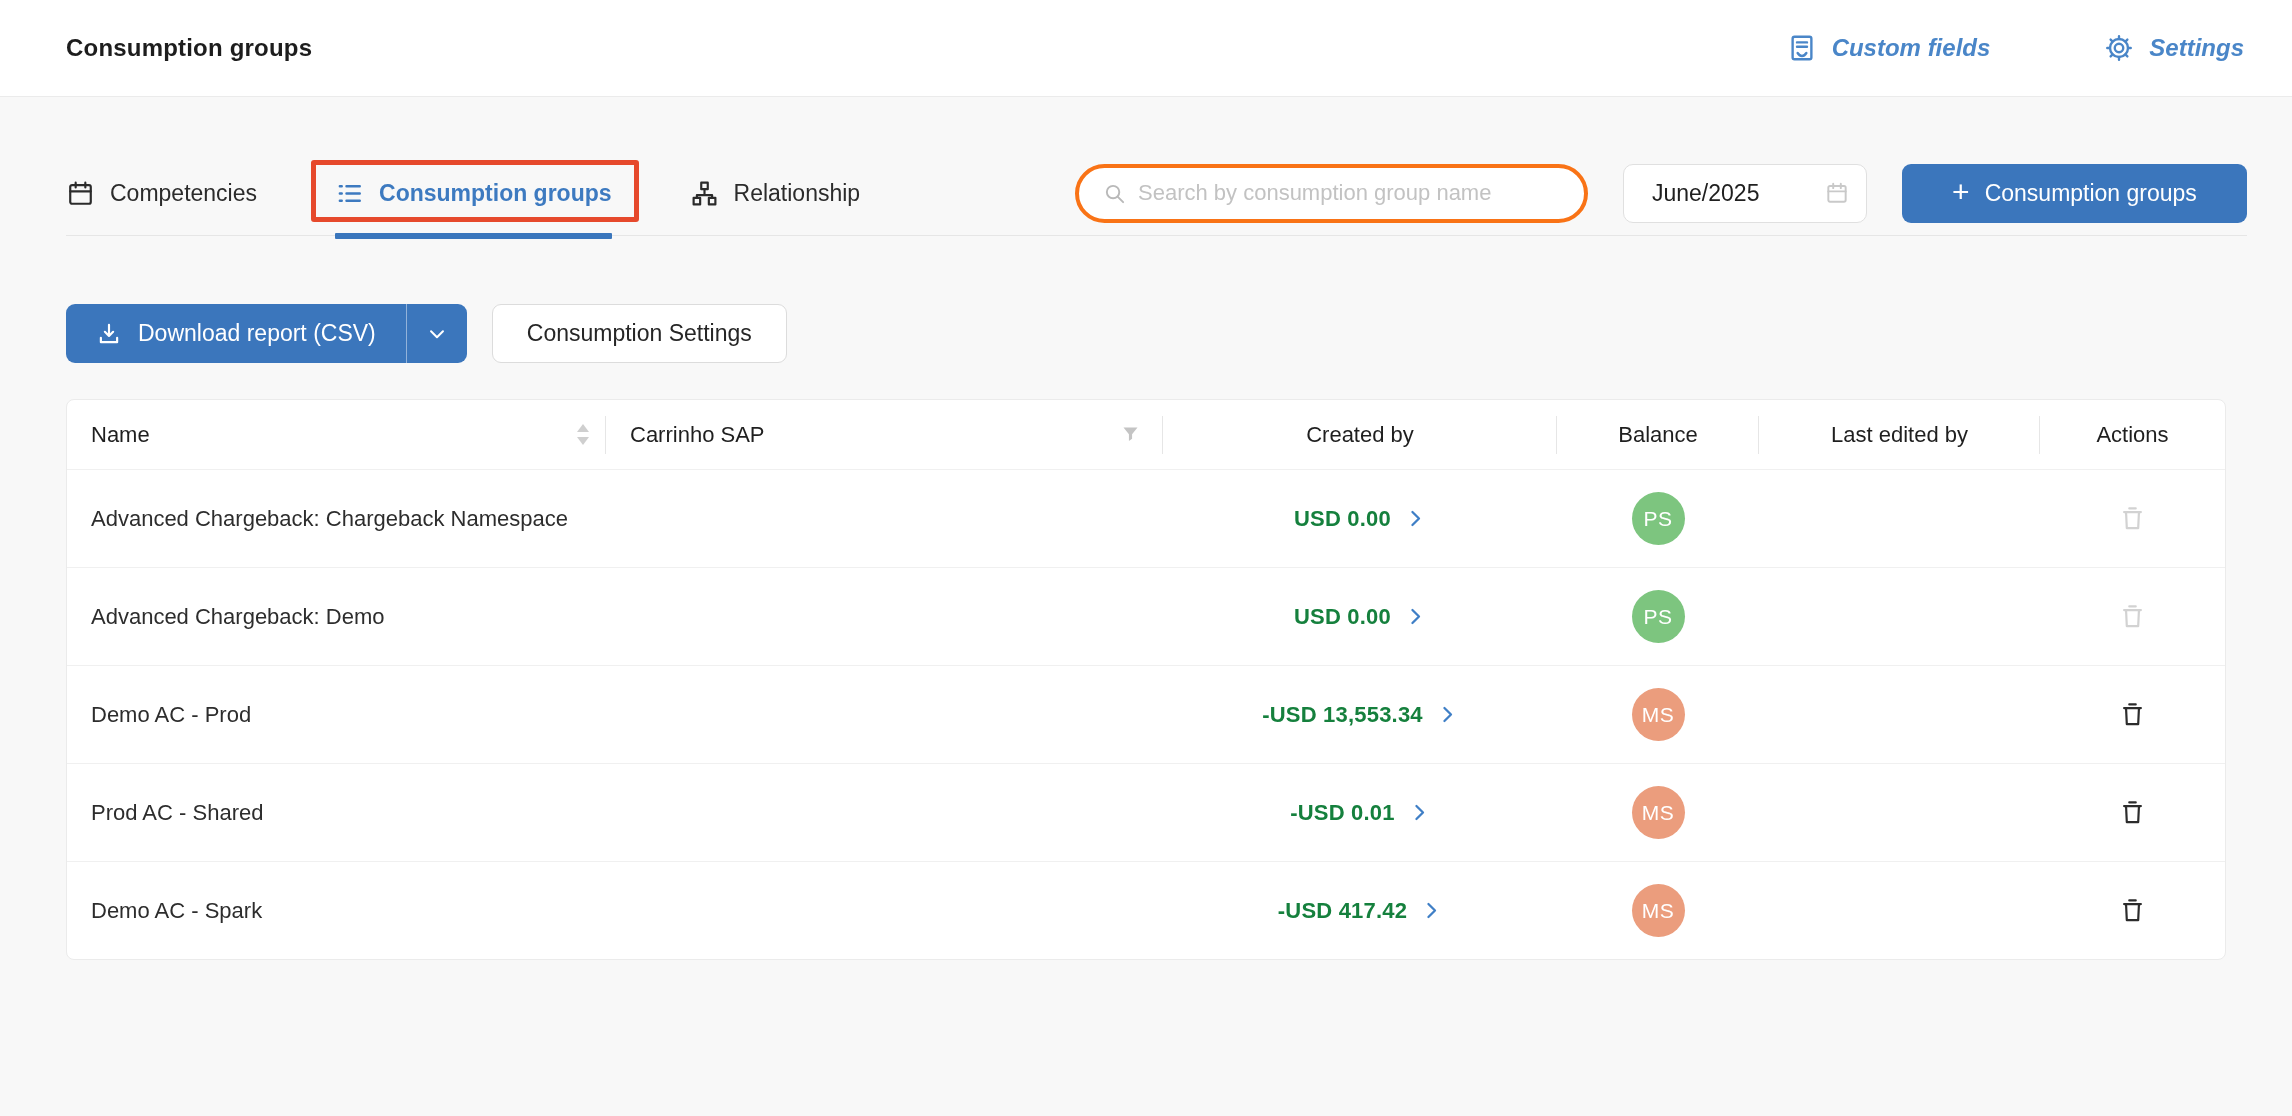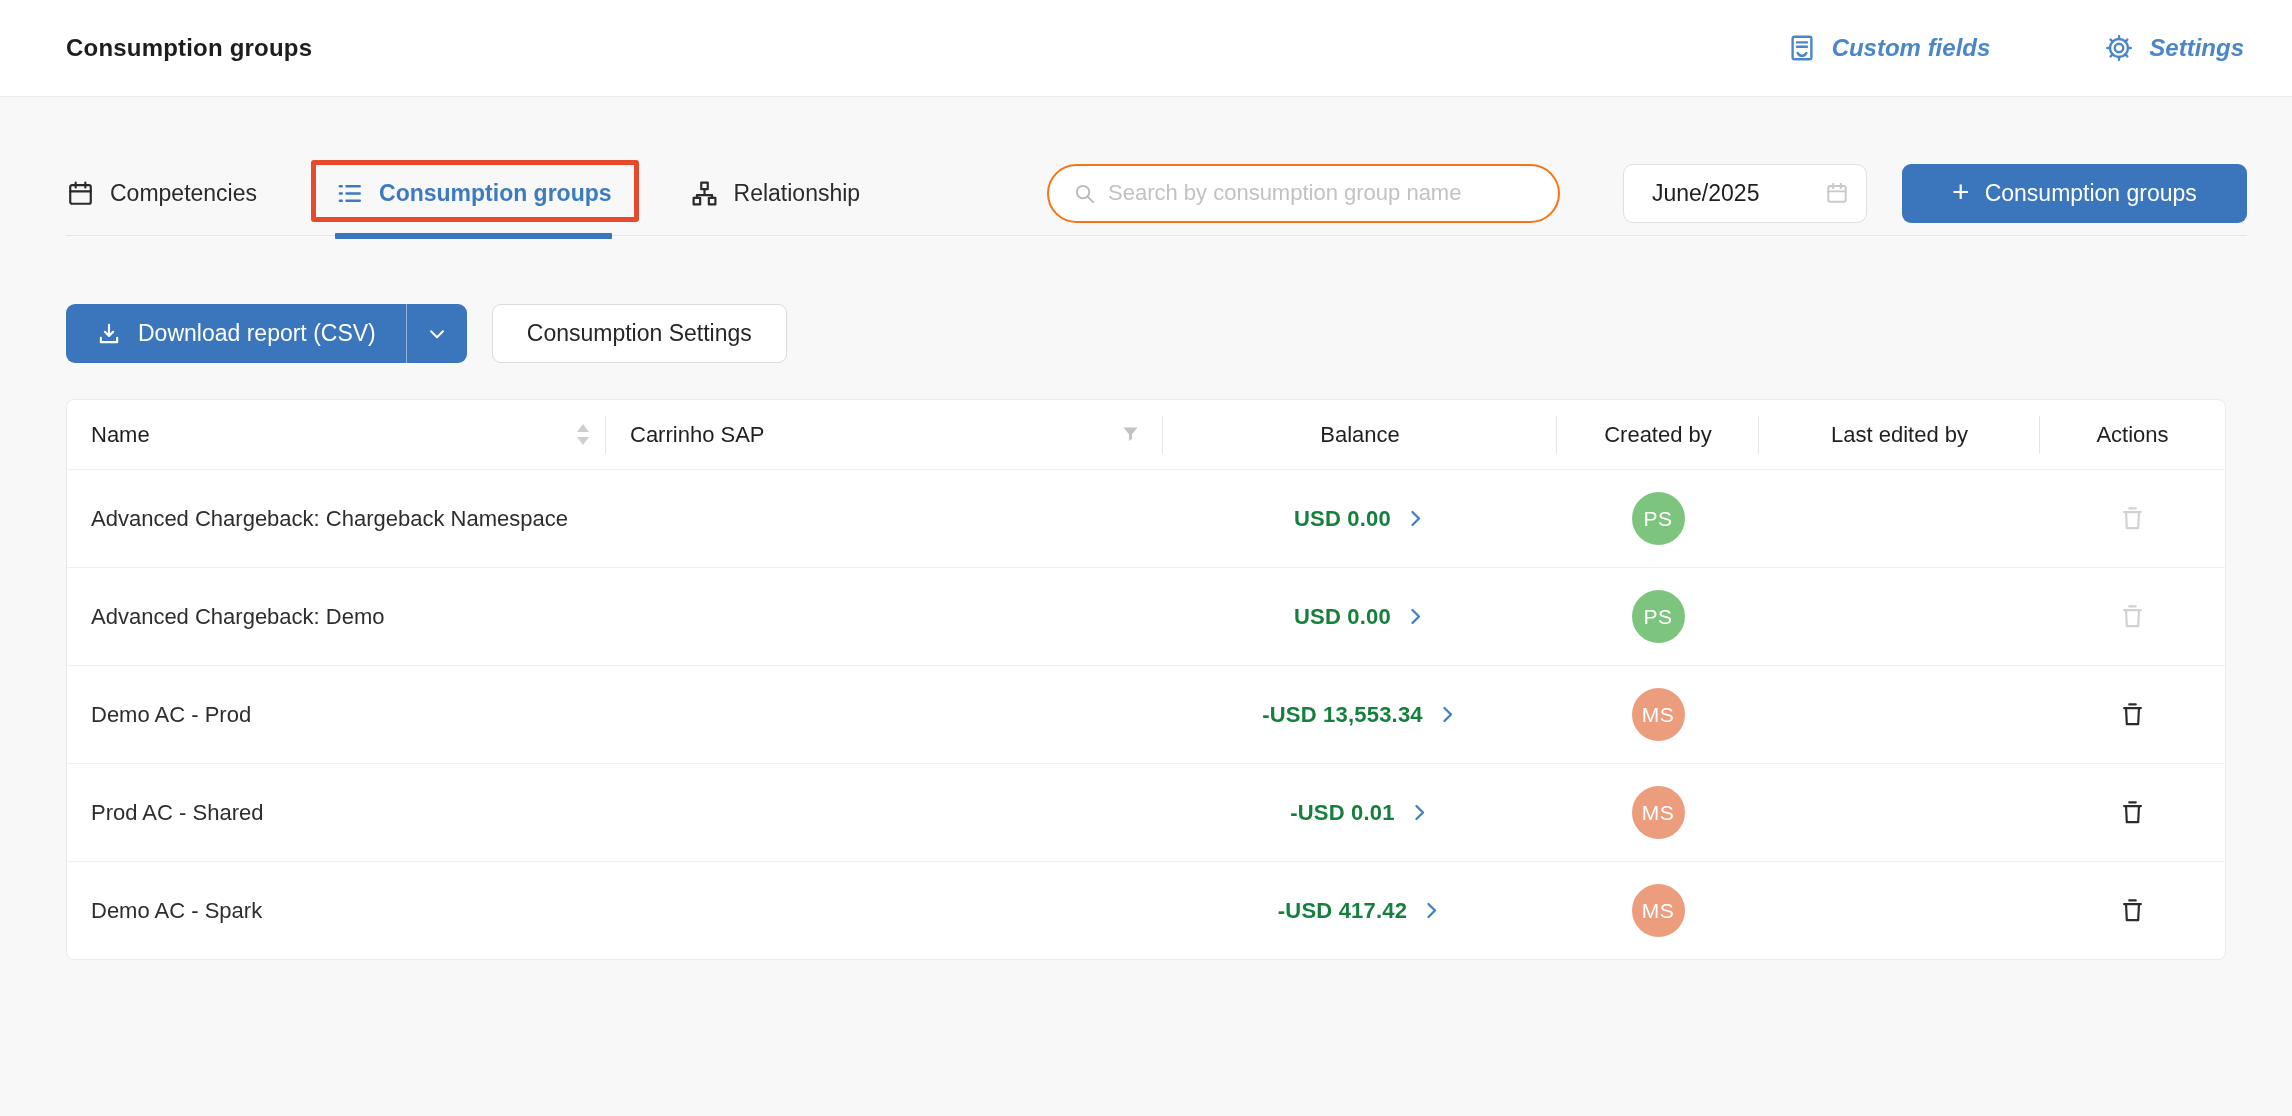--- a/index.html
+++ b/index.html
@@ -44,33 +44,33 @@
   }
   .red-box {
     position:absolute; left:-24px; right:-27px; top:-19px; bottom:-14px;
     border:5px solid #e6492c; border-radius:3px; pointer-events:none;
   }
   .tabs-rule { height:1px; background:#e6e6e6; margin-top:12px; }
 
   
   .toolbar { display:flex; align-items:center; gap:35px; }
   .search-box {
-    width:513px; height:59px; background:#fff; border:2px solid #f97316;
+    width:513px; height:59px; background:#fff; border:4px solid #f97316;
     border-radius:30px; display:flex; align-items:center; padding:0 24px; gap:12px;
   }
   .search-box svg { width:23px; height:23px; flex:none; }
   .search-box input {
     border:none; outline:none; flex:1; font-size:22px; background:transparent;
     font-family:"Liberation Sans", sans-serif; color:#333;
   }
   .search-box input::placeholder { color:#c2c2c2; }
   .date-box {
     width:244px; height:59px; background:#fff; border:1px solid #e0e0e0;
     border-radius:10px; display:flex; align-items:center; justify-content:space-between;
-    padding:0 16px 0 28px; cursor:pointer;margin-left:28px;
+    padding:0 16px 0 28px; cursor:pointer;
   }
   .date-box .date-text { font-size:23px; color:#202020; }
   .date-box svg { width:26px; height:26px; }
   .btn-primary {
     height:59px; background:#3b76bc; color:#fff; border:none; border-radius:9px;
     font-size:23px; font-weight:500; display:flex; align-items:center; justify-content:center;
     gap:15px; cursor:pointer; font-family:"Liberation Sans", sans-serif;
   }
   .add-btn { width:345px; }
   .plus { font-size:30px; font-weight:400; line-height:1; margin-top:-3px; }
@@ -273,22 +273,22 @@
         </span>
       </div>
       <div class="th th-carrinho">
         <span>Carrinho SAP</span>
         <span class="filter-btn">
           <svg viewBox="0 0 24 24" fill="#c4c4c4">
               <path d="M4 4h16l-6.2 7.6v5.2l-3.6 2.6v-7.8z"></path>
             </svg>
         </span>
       </div>
+      <div class="th th-center">Created by</div>
       <div class="th th-center">Balance</div>
-      <div class="th th-center">Created by</div>
       <div class="th th-center">Last edited by</div>
       <div class="th th-center">Actions</div>
     </div>
     <div id="tbody">
         <div class="tr">
     <div class="td td-name">Advanced Chargeback: Chargeback Namespace</div>
     <div class="td"></div>
     <div class="td td-balance">
       <span class="balance-val">USD 0.00</span>
       <span class="chev">

